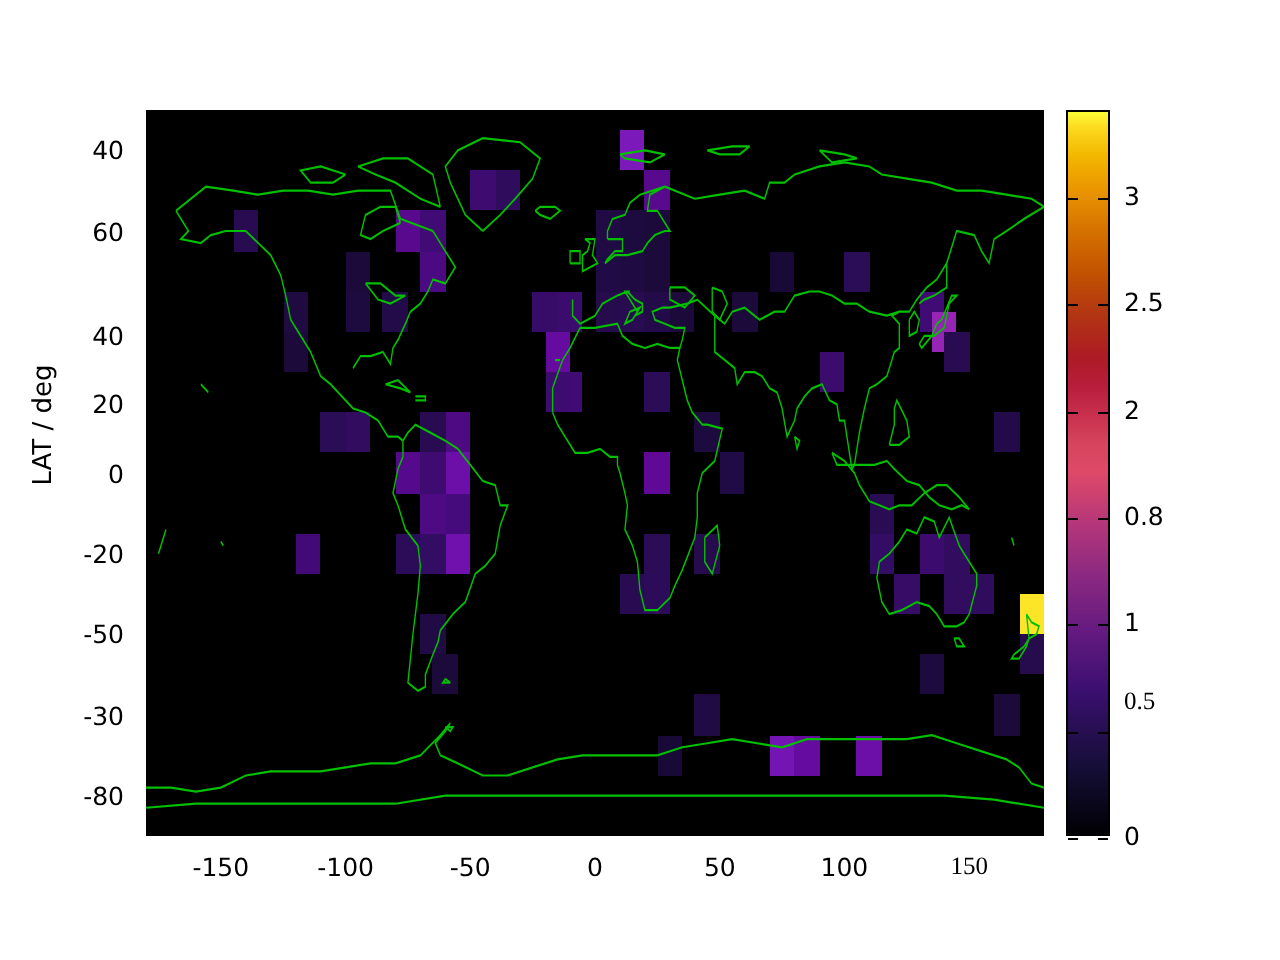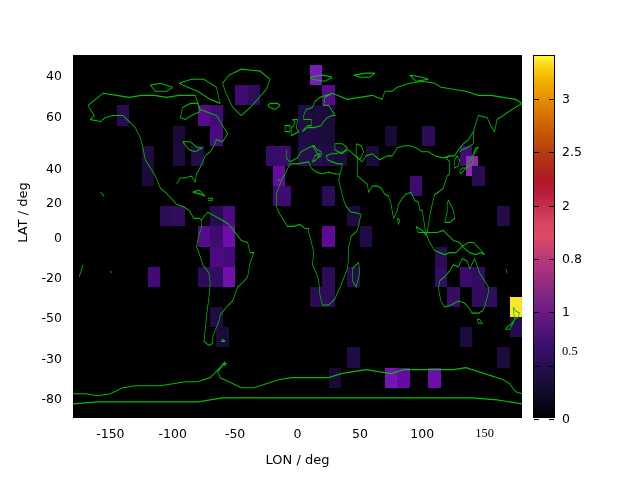--- a/index.html
+++ b/index.html
@@ -301,21 +301,20 @@
       <div class="xtick-label" style="left: 297.5px; top: 426px;">0</div>
       <div style="position: absolute; left: 297.5px; top: 413px; width: 1px; height: 5px; background: rgb(0, 0, 0);"></div>
       <div class="xtick-label" style="left: 359.9px; top: 426px;">50</div>
       <div style="position: absolute; left: 359.9px; top: 413px; width: 1px; height: 5px; background: rgb(0, 0, 0);"></div>
       <div class="xtick-label" style="left: 422.2px; top: 426px; text-align: right;">100</div>
       <div style="position: absolute; left: 422.2px; top: 413px; width: 1px; height: 5px; background: rgb(0, 0, 0);"></div>
       <div class="xtick-label" style="left: 484.6px; top: 426px; font-family: Liberation Serif, serif;">150</div>
       <div style="position: absolute; left: 484.6px; top: 413px; width: 1px; height: 5px; background: rgb(0, 0, 0);"></div>
     </div>
 
-  <div id="xlabel">LON / deg</div>
   <div id="ylabel">LAT / deg</div>
 
   <div id="colorbar-frame">
       <div class="cbtick left" style="position: absolute; top: 363px;"></div>
       <div class="cbtick right" style="position: absolute; top: 363px;"></div>
       <div class="cbtick left" style="position: absolute; top: 309.6px;"></div>
       <div class="cbtick right" style="position: absolute; top: 309.6px;"></div>
       <div class="cbtick left" style="position: absolute; top: 256.2px;"></div>
       <div class="cbtick right" style="position: absolute; top: 256.2px;"></div>
       <div class="cbtick left" style="position: absolute; top: 202.9px;"></div>

